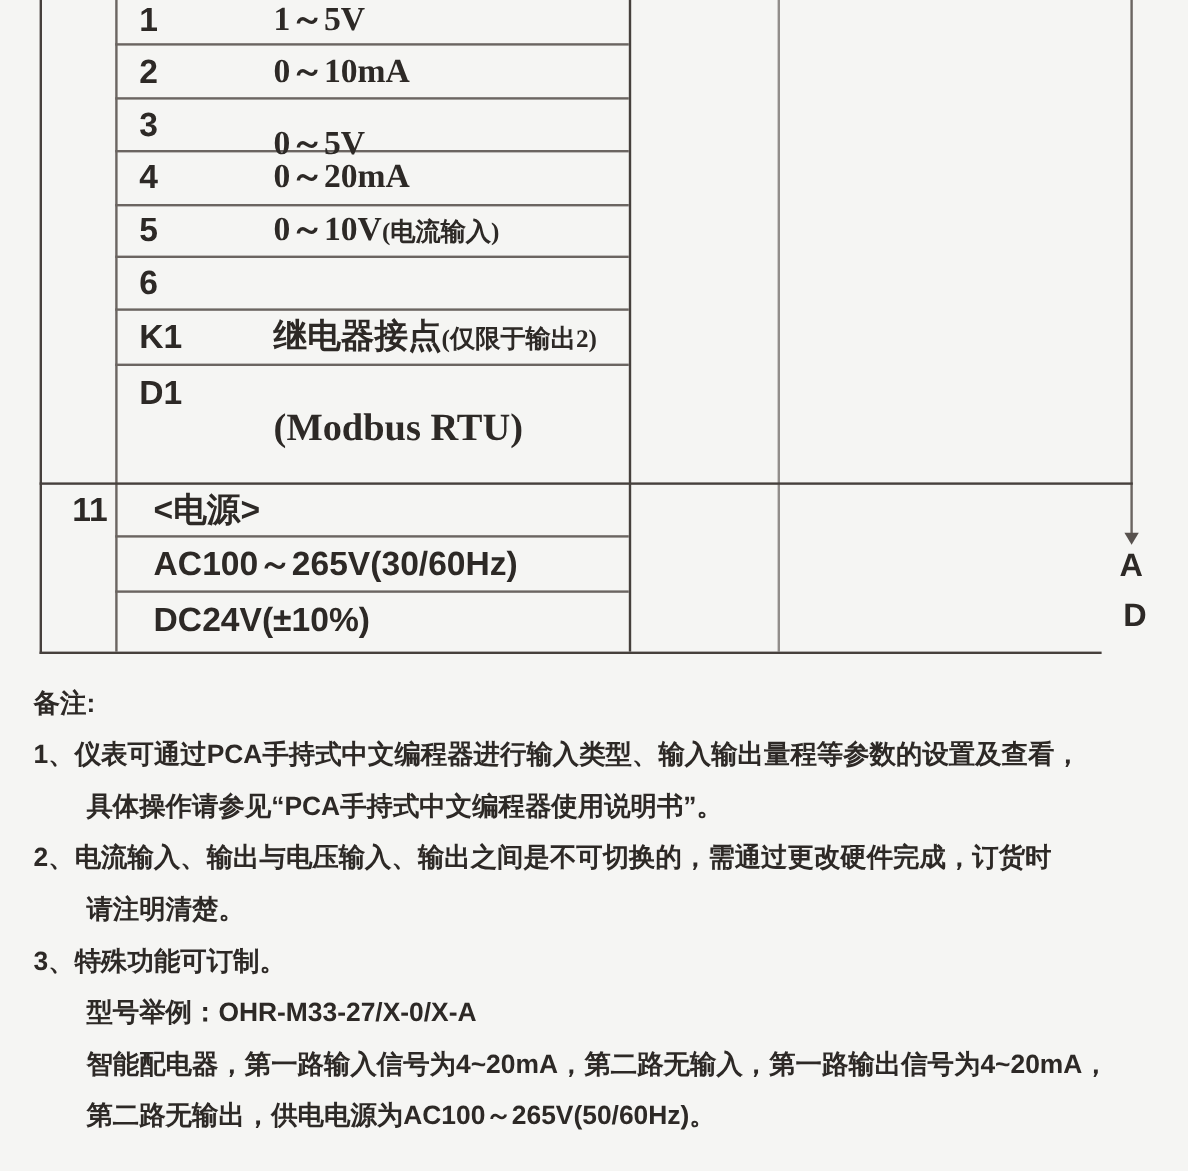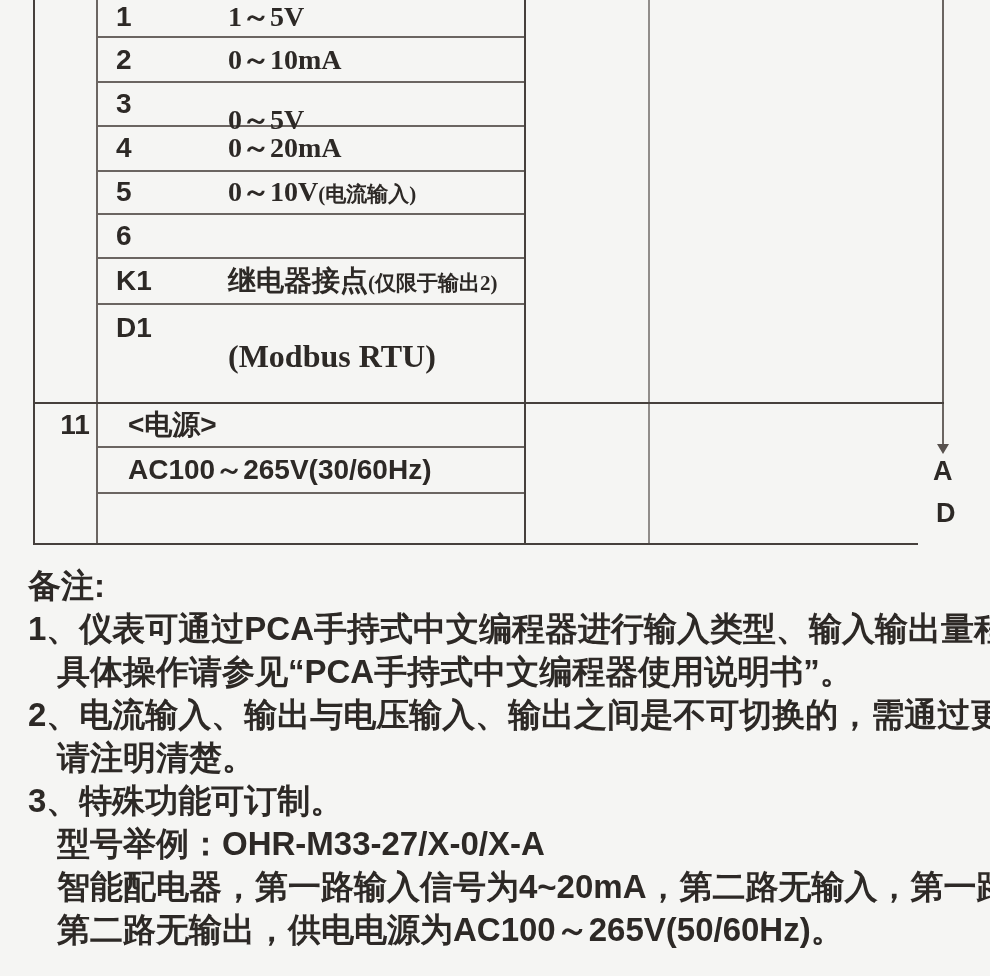--- a/index.html
+++ b/index.html
@@ -35,25 +35,25 @@
   }
   .arrowhead{
     position:absolute;
     width:0;height:0;
     border-left:6px solid transparent;
     border-right:6px solid transparent;
     border-top:10px solid #58524e;
   }
   .notes{
     position:absolute;left:28px;top:564px;width:950px;
-    font-size:33px;font-weight:bold;line-height:43px;
+    font-size:22px;font-weight:bold;line-height:43px;
     white-space:nowrap;
   }
   .note-line{height:43px;}
-  .indent{margin-left:29px;}
+  .indent{margin-left:44px;}
 </style>
 </head>
 <body>
 
 <div class="page">
 
   <div class="vline line-dark" style="left:33px;top:0;height:545px"></div>
   <div class="vline line-mid" style="left:96px;top:0;height:543px"></div>
   <div class="vline line-dark" style="left:524px;top:0;height:543px"></div>
   <div class="vline line-light" style="left:648px;top:0;height:543px"></div>
@@ -91,20 +91,21 @@
 
   <div class="cell code" style="top:265px">K1</div>
   <div class="cell desc" style="top:265px"><span>继电器接点</span><span class="small">(仅限于输出2)</span></div>
 
   <div class="cell code" style="top:312px">D1</div>
   <div class="cell desc" style="top:340px;font-size:32px">(Modbus RTU)</div>
 
   <div class="cell rowspan-index" style="top:409px">11</div>
   <div class="cell power-text" style="top:409px">&lt;电源&gt;</div>
   <div class="cell power-text" style="top:454px">AC100～265V(30/60Hz)</div>
+  <div class="cell power-text" style="top:501px">DC24V(±10%)</div>
 
   <div class="arrow-label" style="left:933px;top:457px">A</div>
   <div class="arrow-label" style="left:936px;top:499px">D</div>
 
   <div class="notes">
     <div class="note-line">备注:</div>
     <div class="note-line">1、仪表可通过PCA手持式中文编程器进行输入类型、输入输出量程等参数的设置及查看，</div>
     <div class="note-line indent">具体操作请参见“PCA手持式中文编程器使用说明书”。</div>
     <div class="note-line">2、电流输入、输出与电压输入、输出之间是不可切换的，需通过更改硬件完成，订货时</div>
     <div class="note-line indent">请注明清楚。</div>

